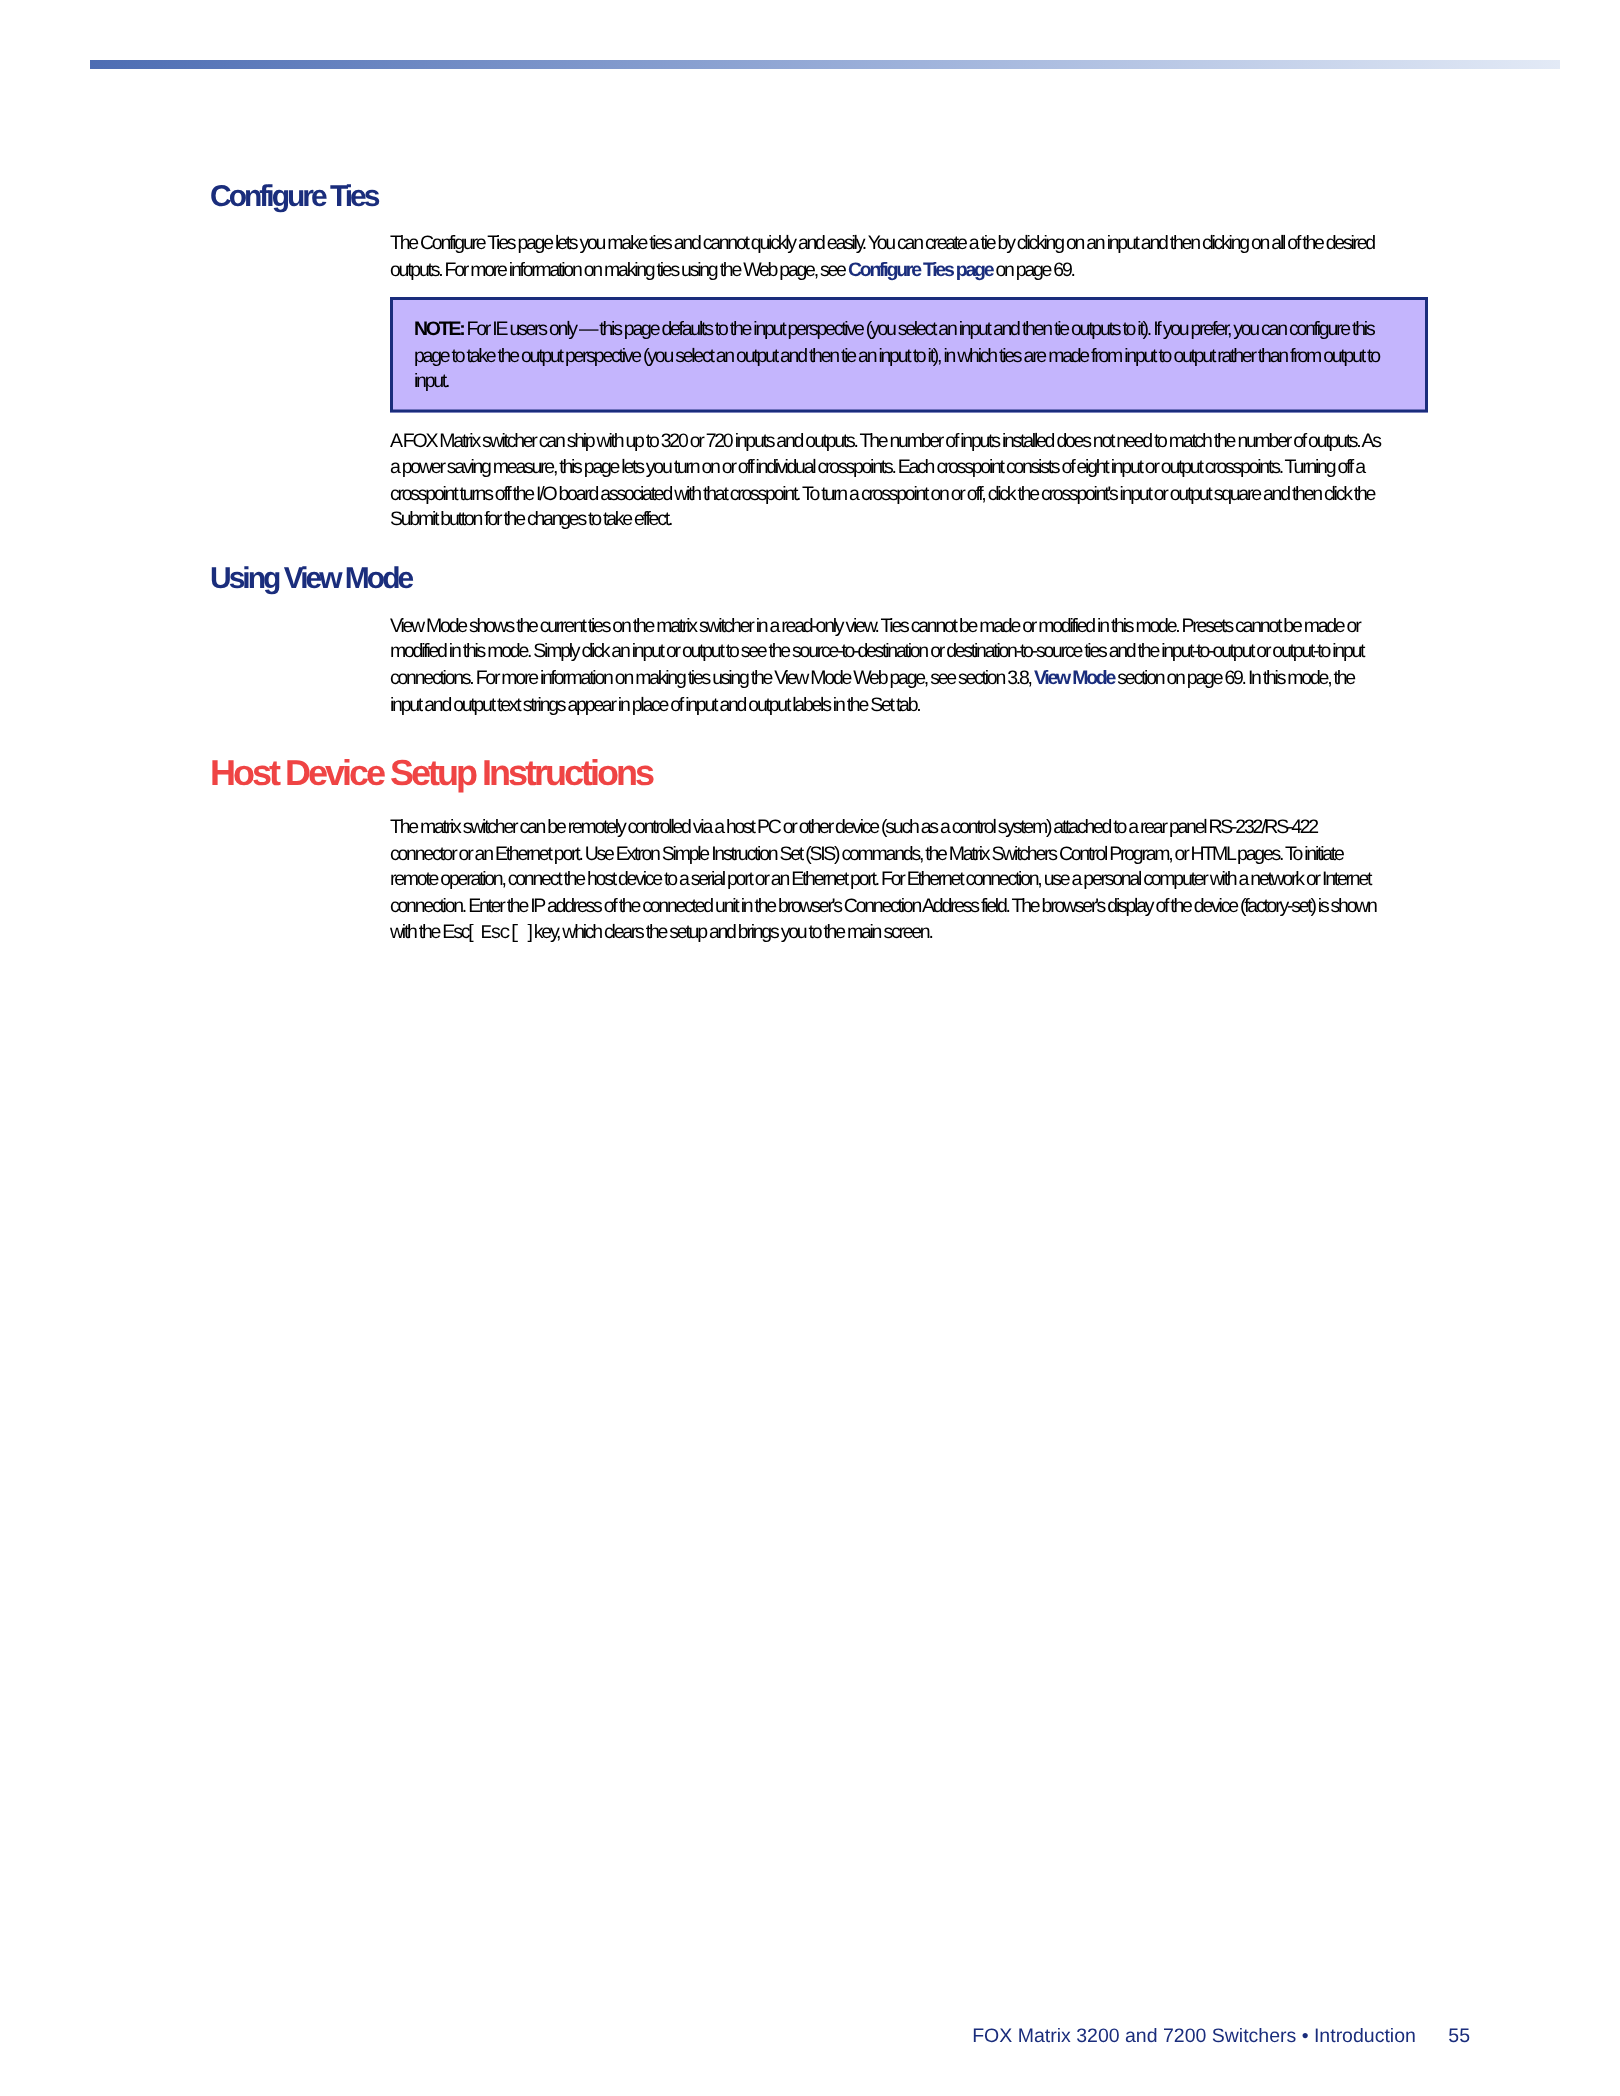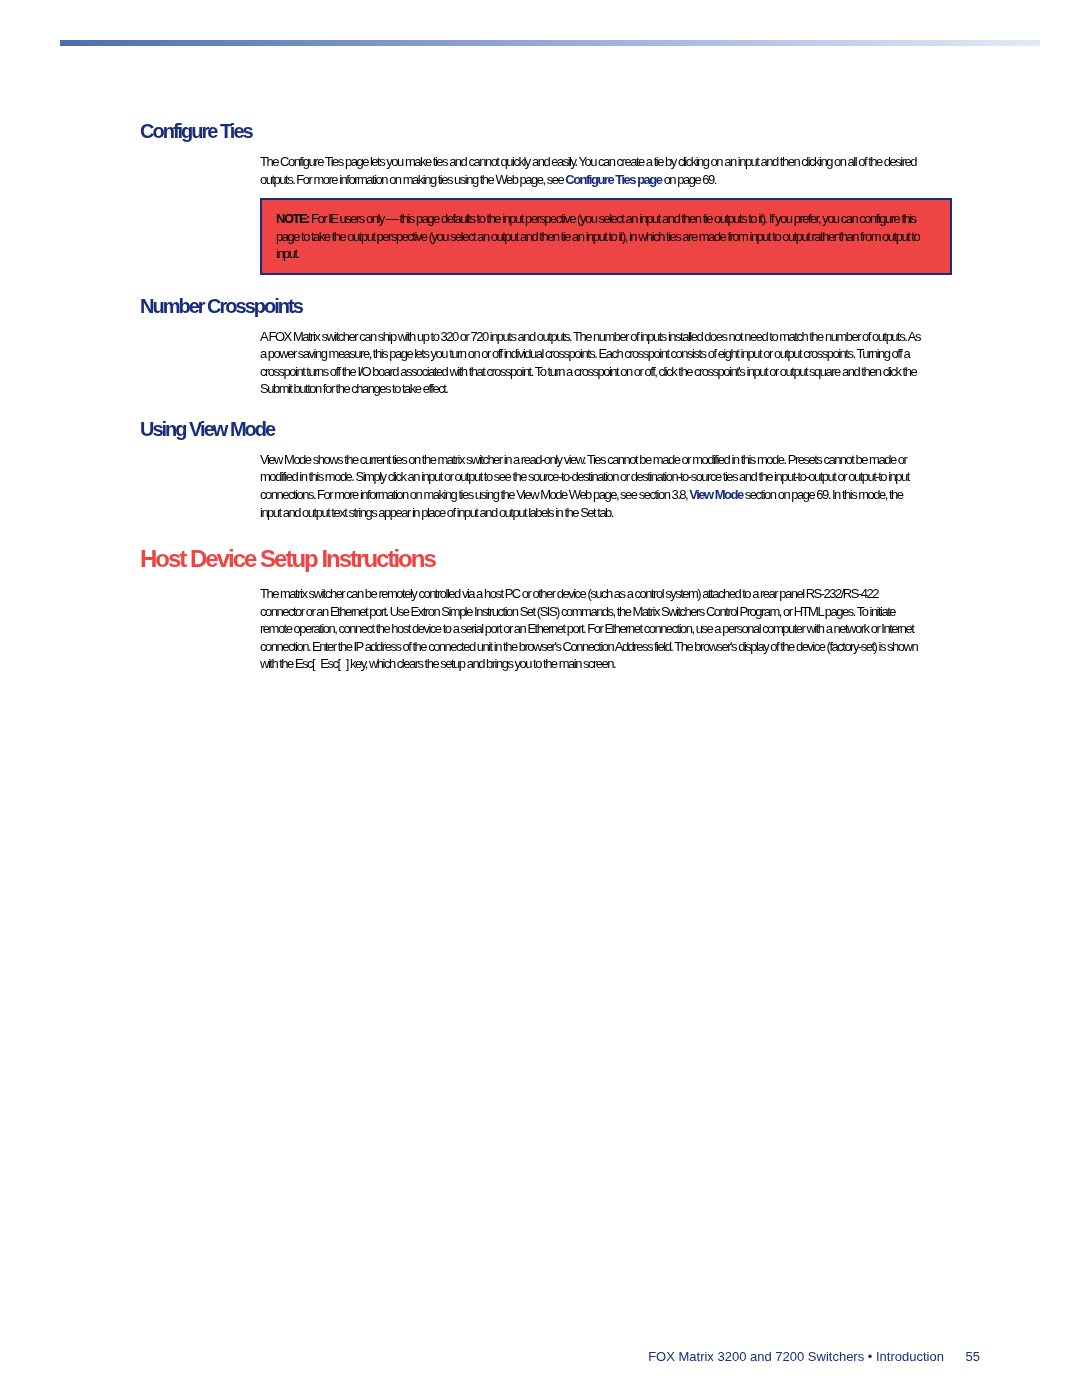--- a/index.html
+++ b/index.html
@@ -50,21 +50,21 @@
     line-height: 1.35;
     letter-spacing: -1.5px;
     max-width: 660px;
   }
   .link {
     color: #1a2d7c;
     font-weight: bold;
   }
   .notebox {
     border: 2px solid #1a2d7c;
-    background: #ef4444;
+    background: #c4b5fd;
     padding: 10px 14px;
     margin: 10px 0 10px 120px;
     max-width: 660px;
     font-size: 13px;
     line-height: 1.35;
     letter-spacing: -1.5px;
   }
   .notebox .label {
     font-weight: bold;
   }
@@ -74,21 +74,21 @@
     right: 100px;
     font-size: 13px;
     color: #1a2d7c;
     font-weight: normal;
   }
   .footer .pg {
     color: #1a2d7c;
     margin-left: 18px;
   }
   .kbd {
-    font-family: Liberation Sans, sans-serif;
+    font-family: Liberation Mono, monospace;
     display: inline-block;
     padding: 0 4px;
     text-align: center;
   }
 </style>
 </head>
 <body>
 
 <div class="page">
   <div class="topbar"></div>
@@ -100,21 +100,20 @@
       <span>The Configure Ties page lets you make ties and cannot quickly and easily. You can create a tie by clicking on an input and then clicking on all of the desired outputs. For more information on making ties using the Web page, see </span>
       <span class="link">Configure Ties page</span>
       <span> on page 69.</span>
     </div>
 
     <div class="notebox">
       <span class="label">NOTE:</span>
       <span> For IE users only — this page defaults to the input perspective (you select an input and then tie outputs to it). If you prefer, you can configure this page to take the output perspective (you select an output and then tie an input to it), in which ties are made from input to output rather than from output to input.</span>
     </div>
 
-    <h3 class="sub">Number Crosspoints</h3>
     <div class="body">
       <span>A FOX Matrix switcher can ship with up to 320 or 720 inputs and outputs. The number of inputs installed does not need to match the number of outputs. As a power saving measure, this page lets you turn on or off individual crosspoints. Each crosspoint consists of eight input or output crosspoints. Turning off a crosspoint turns off the I/O board associated with that crosspoint. To turn a crosspoint on or off, click the crosspoint's input or output square and then click the Submit button for the changes to take effect.</span>
     </div>
 
     <h3 class="sub">Using View Mode</h3>
     <div class="body">
       <span>View Mode shows the current ties on the matrix switcher in a read-only view. Ties cannot be made or modified in this mode. Presets cannot be made or modified in this mode. Simply click an input or output to see the source-to-destination or destination-to-source ties and the input-to-output or output-to input connections. For more information on making ties using the View Mode Web page, see section 3.8, </span>
       <span class="link">View Mode</span>
       <span> section on page 69. In this mode, the input and output text strings appear in place of input and output labels in the Set tab.</span>
     </div>

